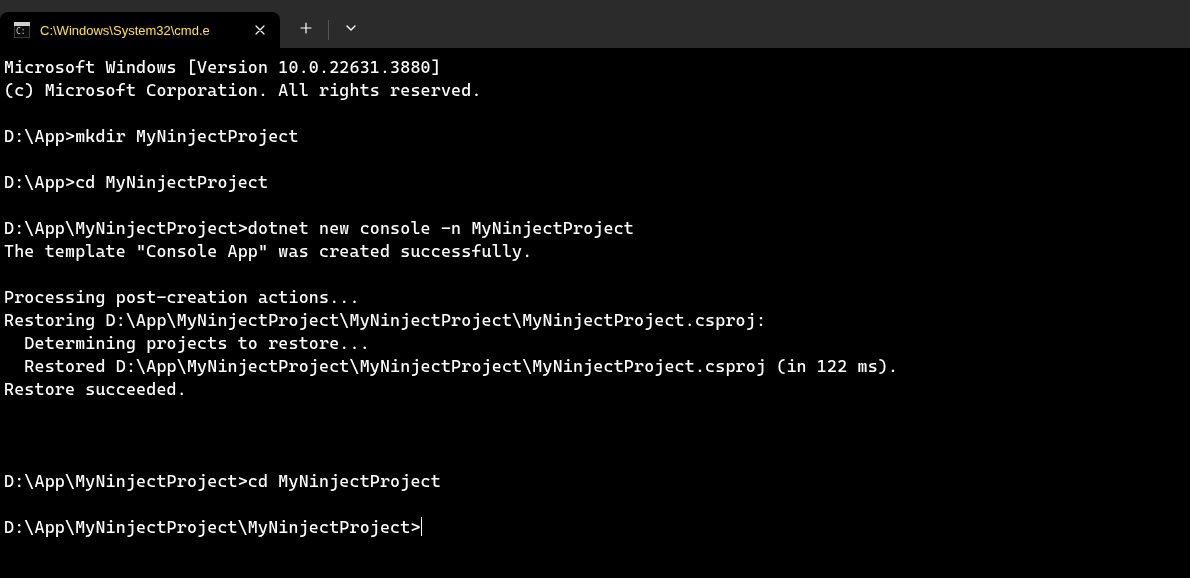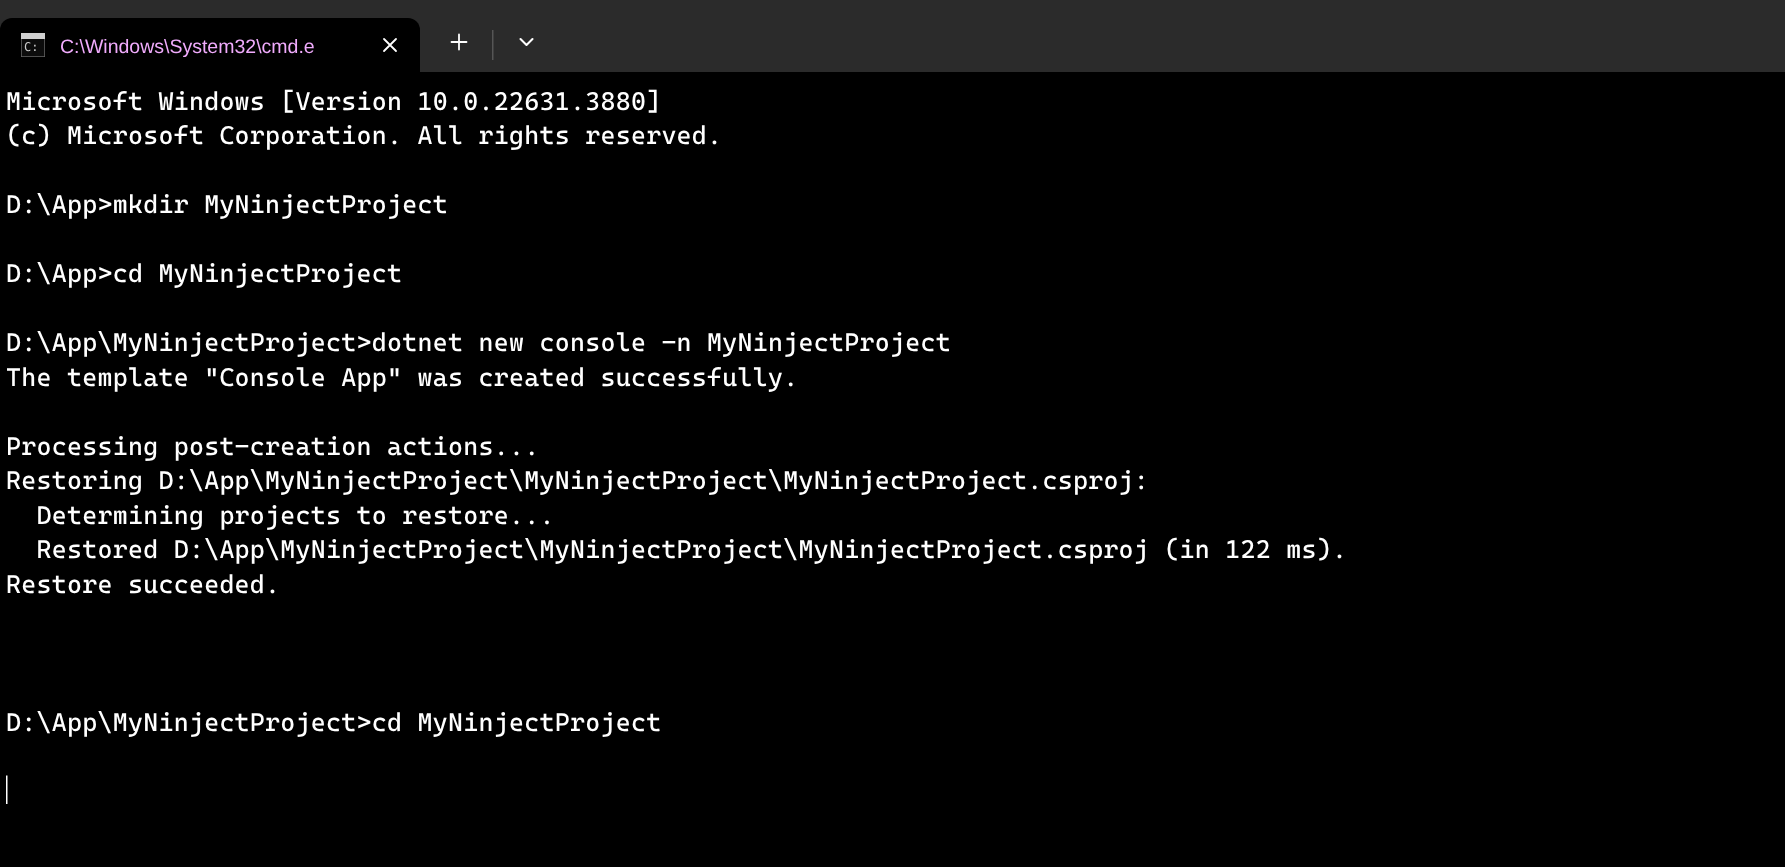--- a/index.html
+++ b/index.html
@@ -25,21 +25,21 @@
   }
   .tab-icon {
     width: 16px; height: 16px;
     margin-right: 10px;
     display: inline-flex;
     align-items: center;
     justify-content: center;
   }
   .tab-icon svg { width: 16px; height: 16px; }
   .tab-title {
-    color: #f0abfc;
+    color: #fde047;
     font-size: 13px;
     font-family: 'Segoe UI', sans-serif;
     flex: 1;
     white-space: nowrap;
     overflow: hidden;
   }
   .tab-close {
     width: 20px; height: 20px;
     display: flex;
     align-items: center;
@@ -136,13 +136,13 @@
 Processing post-creation actions...
 Restoring D:\App\MyNinjectProject\MyNinjectProject\MyNinjectProject.csproj:
   Determining projects to restore...
   Restored D:\App\MyNinjectProject\MyNinjectProject\MyNinjectProject.csproj (in 122 ms).
 Restore succeeded.
 
 
 
 D:\App\MyNinjectProject&gt;cd MyNinjectProject
 
-</span><span class="cursor"></span></div>
+</span><span>D:\App\MyNinjectProject\MyNinjectProject&gt;</span><span class="cursor"></span></div>
 
 </body></html>

